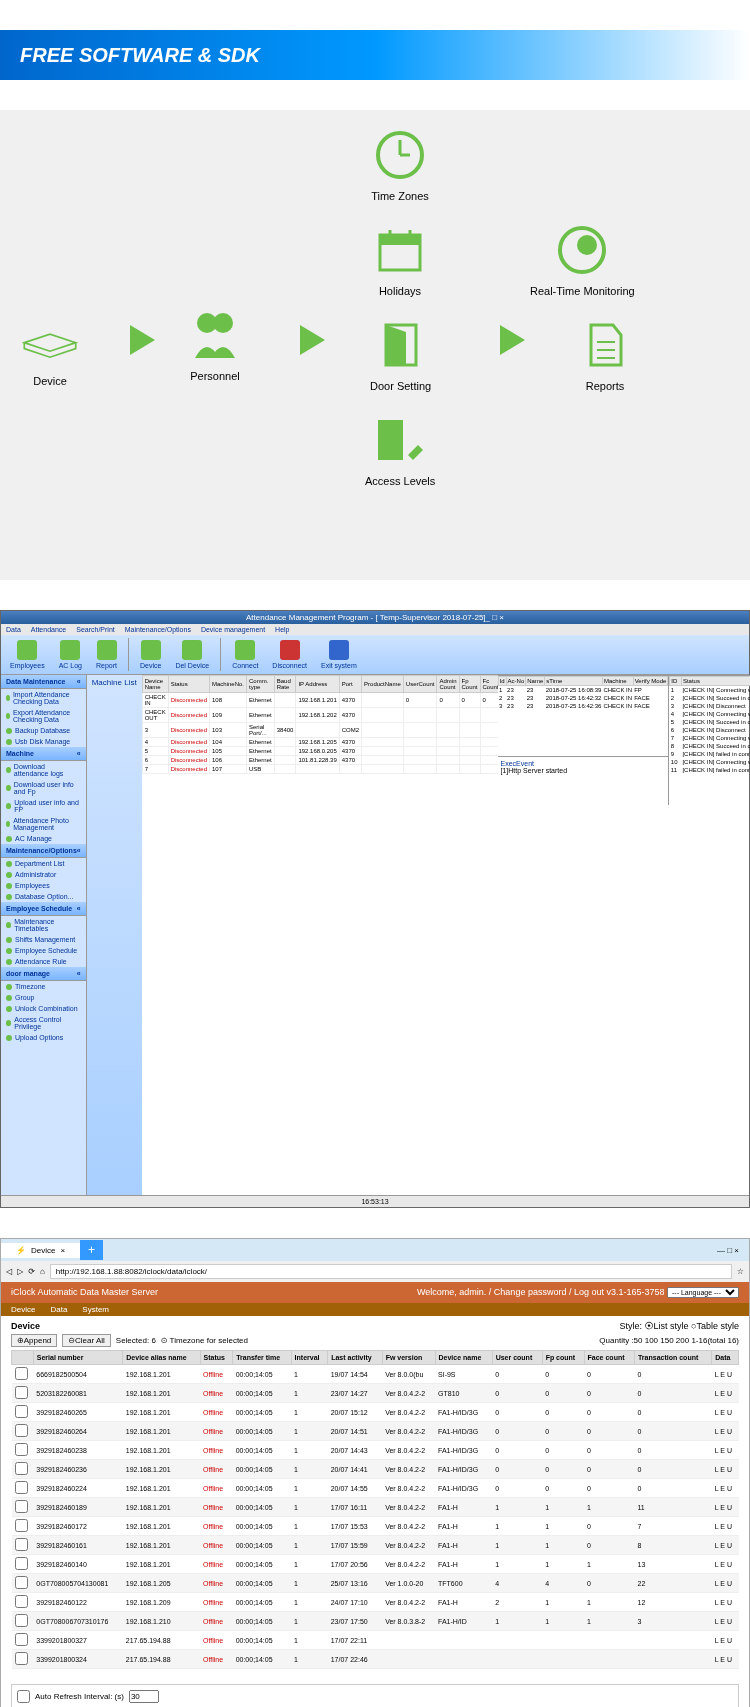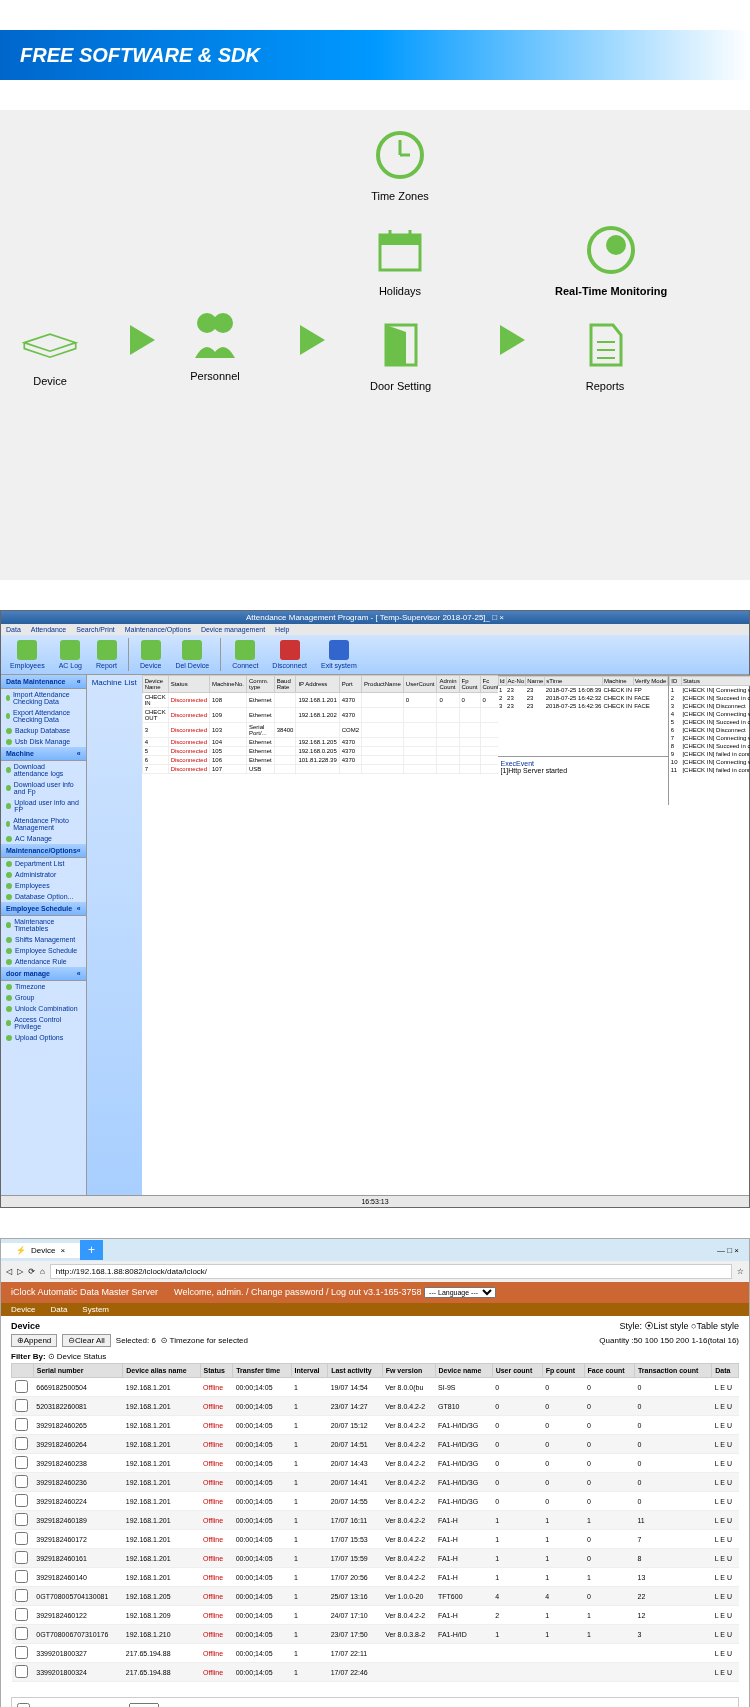--- a/index.html
+++ b/index.html
@@ -44,21 +44,21 @@
 .exec-event { border-top: 1px solid #999; padding: 3px; font-size: 7px; height: 35px; }
 .status-bar { background: #e8e8e8; padding: 2px 5px; font-size: 7px; border-top: 1px solid #999; text-align: center; }
 
 
 .app2 { border: 1px solid #aaa; margin-top: 30px; font-size: 8px; }
 .tab-bar { background: #d4e8f5; display: flex; align-items: center; height: 22px; }
 .tab { background: #fff; padding: 3px 15px; font-size: 8px; display: flex; align-items: center; gap: 5px; }
 .tab-plus { background: #3399ff; color: #fff; padding: 3px 8px; font-size: 12px; }
 .url-bar { background: #f0f0f0; padding: 3px 5px; display: flex; align-items: center; gap: 5px; }
 .url-input { flex: 1; background: #fff; border: 1px solid #ccc; padding: 2px 5px; font-size: 8px; }
-.web-header { background: #cc6633; color: #fff; padding: 5px 10px; display: flex; justify-content: flex-start; font-size: 9px; gap: 16px; }
+.web-header { background: #cc6633; color: #fff; padding: 5px 10px; display: flex; justify-content: space-between; font-size: 9px; gap: 16px; }
 .web-nav { background: #a16207; padding: 2px 10px; font-size: 8px; }
 .web-nav span { color: #fff; margin-right: 15px; }
 .dev-section { padding: 5px 10px; }
 .dev-header { display: flex; justify-content: space-between; font-size: 9px; font-weight: bold; }
 .dev-controls { display: flex; gap: 5px; align-items: center; padding: 3px 0; font-size: 8px; }
 .dc-btn { border: 1px solid #999; padding: 1px 5px; background: #f0f0f0; }
 .filter-row { padding: 2px 0; font-size: 8px; font-weight: bold; }
 .dev-table { width: 100%; border-collapse: collapse; font-size: 7px; }
 .dev-table th { background: #e0e0e0; border: 1px solid #ccc; padding: 3px; text-align: left; font-weight: bold; }
 .dev-table td { border-bottom: 1px solid #eee; padding: 2px 3px; }
@@ -119,22 +119,31 @@
   </div>
   <div class="d-item" style="left:370px; top:205px;">
     <div class="d-icon">
         <svg width="50" height="50">
           <rect x="10" y="5" width="30" height="40" fill="none" stroke="#6cc04a" stroke-width="3"></rect>
           <path d="M10 5 L30 12 L30 45 L10 45 Z" fill="#6cc04a"></path>
         </svg>
       </div>
     <div>Door Setting</div>
   </div>
+  <div class="d-item" style="left:365px; top:300px;">
+    <div class="d-icon">
+        <svg width="55" height="50">
+          <rect x="5" y="5" width="25" height="40" fill="#6cc04a"></rect>
+          <path d="M35 40 L45 30 L50 35 L40 45 Z" fill="#6cc04a"></path>
+        </svg>
+      </div>
+    <div>Access Levels</div>
+  </div>
   <div class="arrow" style="left:500px; top:215px;"></div>
-  <div class="d-item" style="left:555px; top:110px;font-weight:bold;">
+  <div class="d-item" style="left:530px; top:110px;">
     <div class="d-icon">
         <svg width="50" height="50">
           <circle cx="25" cy="25" r="22" fill="none" stroke="#6cc04a" stroke-width="4"></circle>
           <circle cx="30" cy="20" r="10" fill="#6cc04a"></circle>
         </svg>
       </div>
     <div>Real-Time Monitoring</div>
   </div>
   <div class="d-item" style="left:575px; top:205px;">
     <div class="d-icon">
@@ -509,21 +518,20 @@
       <span style="font-weight:normal;"><span>Style:</span> ⦿<span>List style</span> ○<span>Table style</span></span>
     </div>
     <div class="dev-controls">
       <span class="dc-btn">⊕<span>Append</span></span>
       <span class="dc-btn">⊖<span>Clear All</span></span>
       <span>Selected: 6</span>
       <span>⊙ <span>Timezone for selected</span></span>
       <span style="flex:1"></span>
       <span>Quantity :50 100 150 200   1-16(total 16)</span>
     </div>
-    <div class="filter-row"><span>Filter By:</span> <span style="font-weight:normal;">⊙ <span>Device Status</span></span></div>
     <table class="dev-table">
       <thead>
           <tr id="app2-head">
             <th></th>
             <th>Serial number</th>
             <th>Device alias name</th>
             <th>Status</th>
             <th>Transfer time</th>
             <th>Interval</th>
             <th>Last activity</th>

